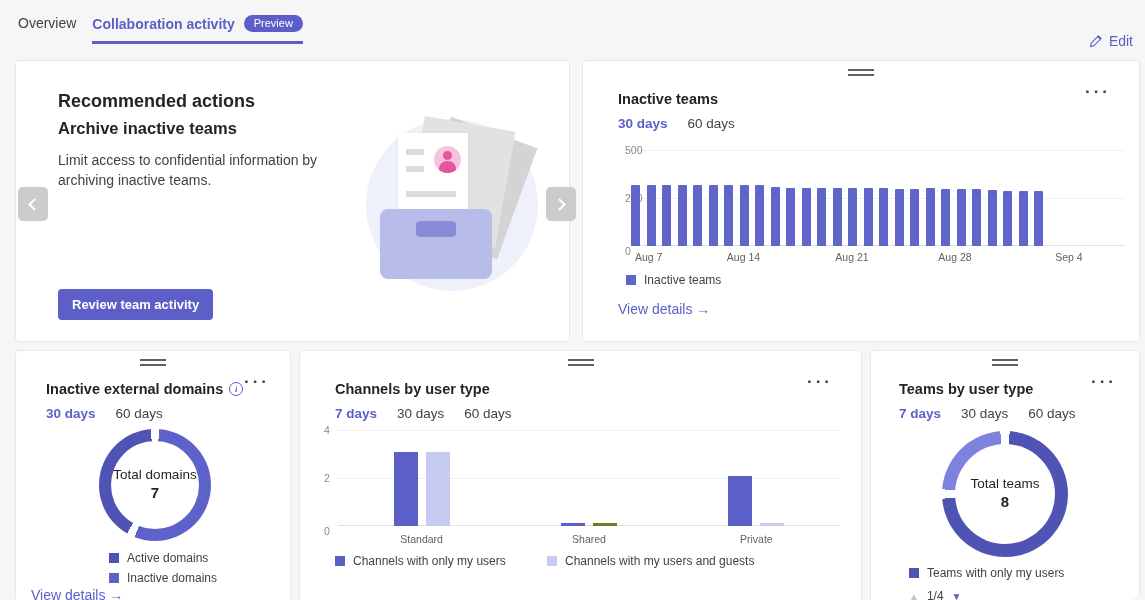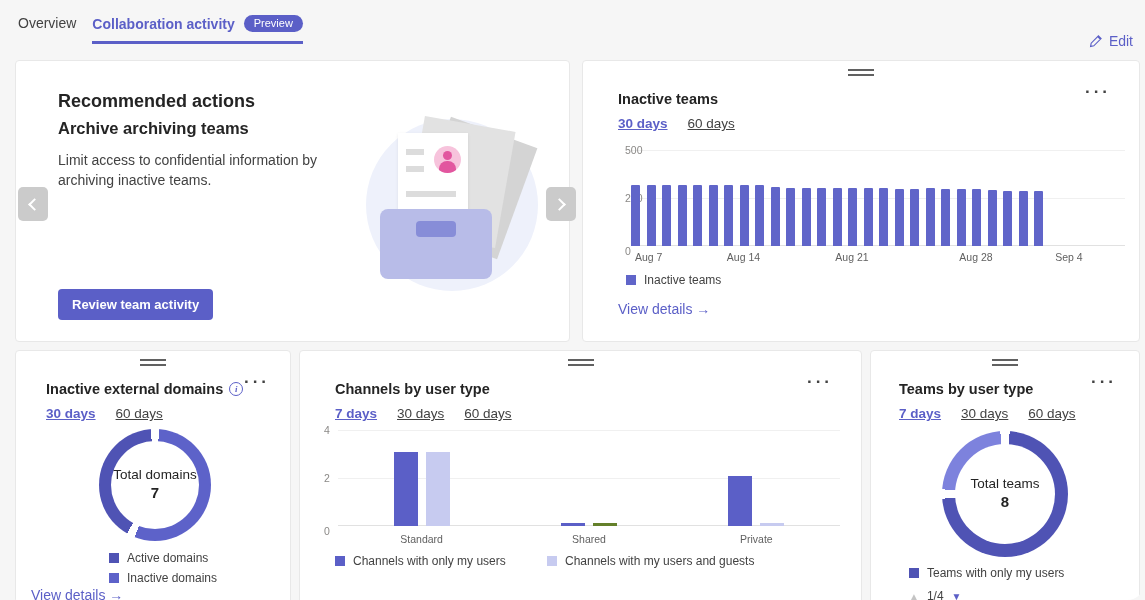--- a/index.html
+++ b/index.html
@@ -21,21 +21,21 @@
   #card-iteams { left:582px; top:60px;  width:558px; height:282px; }
   #card-doms   { left:15px;  top:350px; width:276px; height:262px; }
   #card-chan   { left:299px; top:350px; width:563px; height:262px; }
   #card-tut    { left:870px; top:350px; width:270px; height:262px; }
 
   .handle { position:absolute; top:8px; left:50%; transform:translateX(-50%); width:26px; height:7px;
             border-top:2px solid #616161; border-bottom:2px solid #616161; cursor:grab; }
   .more { position:absolute; top:22px; right:28px; color:#424242; font-size:17px; letter-spacing:3px; font-weight:700; cursor:pointer; line-height:1; }
   .card-title { position:absolute; left:35px; top:30px; font-size:14.5px; font-weight:700; display:flex; align-items:center; gap:6px; }
   .periods { position:absolute; left:35px; top:55px; display:flex; gap:20px; font-size:13.5px; }
-  .period { color:#424242; cursor:pointer;text-decoration:underline; }
+  .period { color:#424242; cursor:pointer; }
   .period.sel { color:#5b5fc7; font-weight:700; }
   .viewdetails { position:absolute; color:#5b5fc7; font-size:14px; cursor:pointer; }
   .info { display:inline-flex; width:14px; height:14px; border:1px solid #5b5fc7; border-radius:50%;
           color:#5b5fc7; font-size:9px; align-items:center; justify-content:center; font-style:italic;
           font-family:"Liberation Serif",serif; cursor:pointer; }
 
   
   #card-reco .rtitle { position:absolute; left:42px; top:30px; font-size:18px; font-weight:700; }
   #card-reco .atitle { position:absolute; left:42px; top:58px; font-size:16.5px; font-weight:700; }
   #card-reco .desc   { position:absolute; left:42px; top:90px; width:290px; font-size:14px; color:#424242; line-height:1.4; }
@@ -128,21 +128,21 @@
     <div class="edit">
       <svg width="14" height="14" viewBox="0 0 16 16">
         <path d="M10.8 2.2 L13.8 5.2 L5.5 13.5 L1.8 14.2 L2.5 10.5 Z M10 3 L13 6" fill="none" stroke="#5b5fc7" stroke-width="1.3"></path>
       </svg>
       <span>Edit</span>
     </div>
   </div>
 
   <div class="card" id="card-reco">
     <div class="rtitle">Recommended actions</div>
-    <div class="atitle">Archive archiving teams</div>
+    <div class="atitle">Archive inactive teams</div>
     <div class="desc">Limit access to confidential information by archiving inactive teams.</div>
     <button class="cta">Review team activity</button>
     <div class="illus">
       <div class="circle"></div>
       <div class="paper"></div>
       <div class="paper paper2"></div>
       <div class="doc">
         <div class="avatar">
           <div class="av-head"></div>
             <div class="av-body"></div>
@@ -204,21 +204,21 @@
           <div class="tbar" style="height: 60.4%; background: rgb(96, 101, 201);"></div>
           <div class="tbar" style="height: 60%; background: rgb(96, 101, 201);"></div>
           <div class="tbar" style="height: 59.2%; background: rgb(96, 101, 201);"></div>
           <div class="tbar" style="height: 57.6%; background: rgb(96, 101, 201);"></div>
           <div class="tbar" style="height: 58%; background: rgb(96, 101, 201);"></div>
           <div class="tbar" style="height: 58.2%; background: rgb(96, 101, 201);"></div>
         </div>
         <div class="xtick" style="left: 4px;">Aug 7</div>
         <div class="xtick" style="left: 112.5px; transform: translateX(-50%);">Aug 14</div>
         <div class="xtick" style="left: 221px; transform: translateX(-50%);">Aug 21</div>
-        <div class="xtick" style="left: 345px; transform: translateX(-50%);">Aug 28</div>
+        <div class="xtick" style="left: 324px; transform: translateX(-50%);">Aug 28</div>
         <div class="xtick" style="left: 438px; transform: translateX(-50%); text-align: right;">Sep 4</div>
       </div>
     <div class="legend" id="it-legend">
         <div class="lg-item">
           <div class="sq" style="background: rgb(96, 101, 201);"></div>
           <span>Inactive teams</span>
         </div>
       </div>
     <div class="viewdetails" id="it-vd" style="position:absolute;">View details →</div>
   </div>

